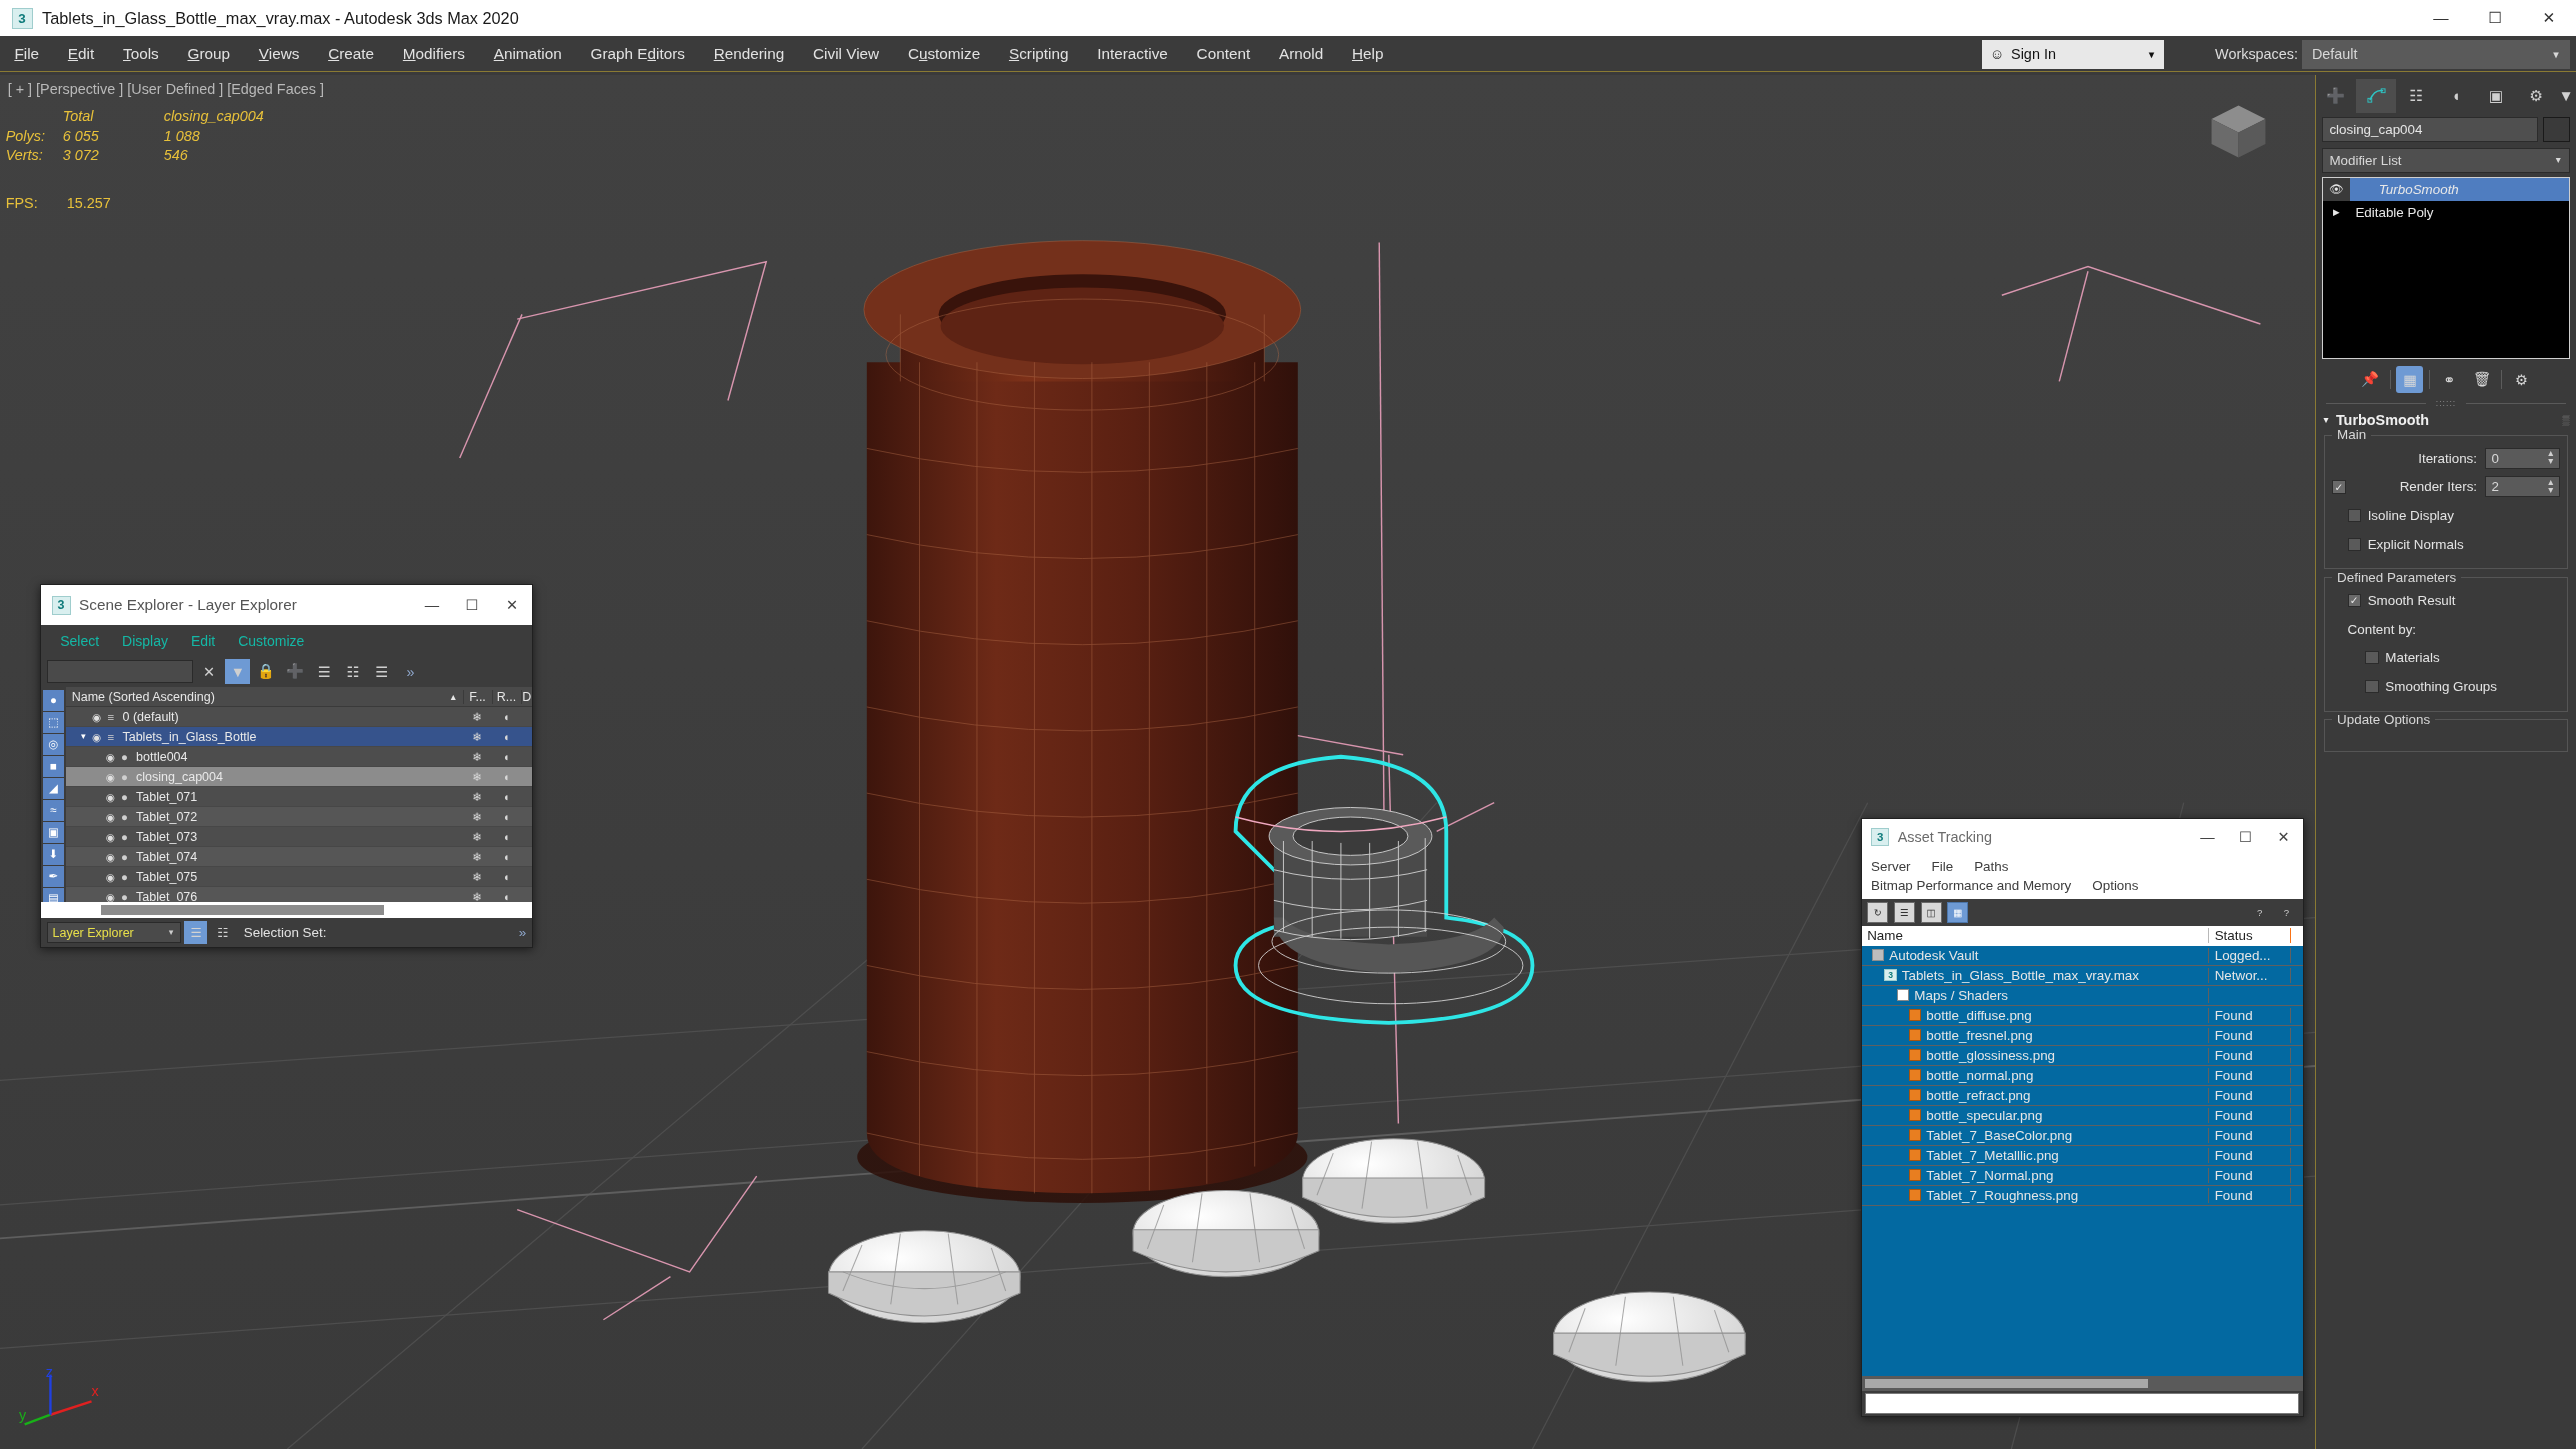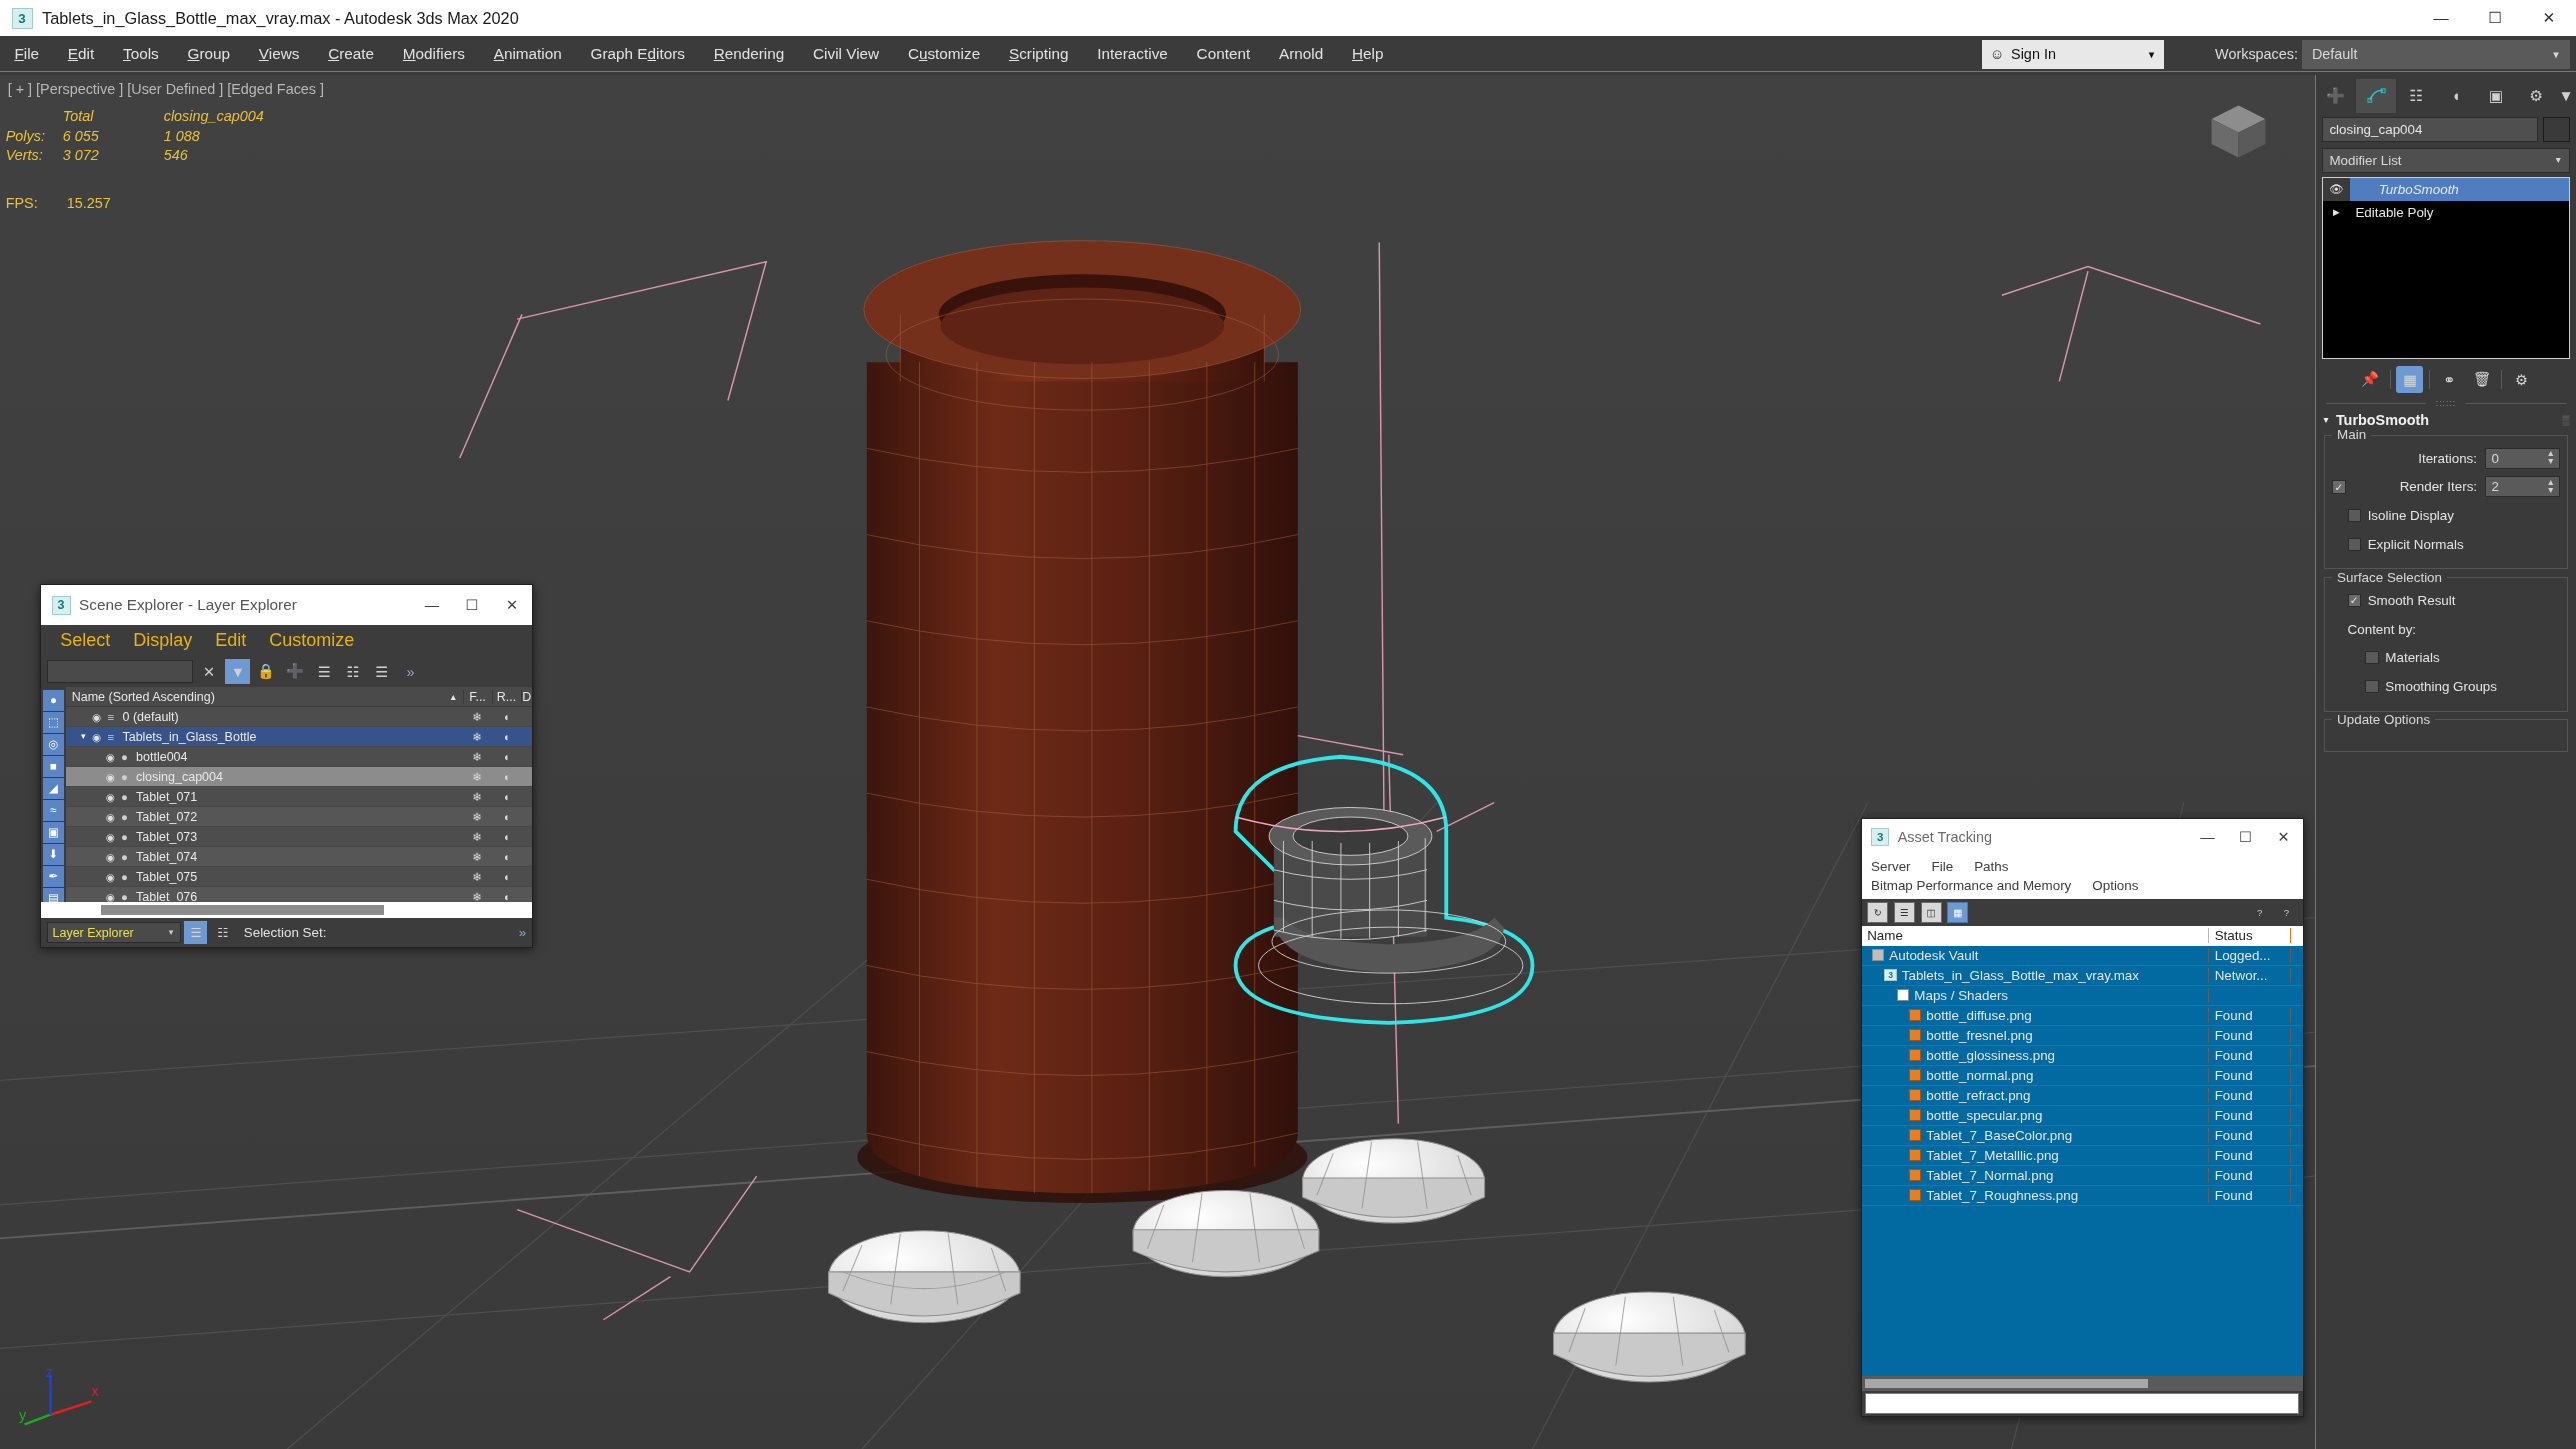--- a/index.html
+++ b/index.html
@@ -59,21 +59,21 @@
     position:relative; }
   .se-title .ic { width:19px;height:19px;margin:0 8.6px 0 10.5px; background:#d9efef;
     border:1px solid #9fcdcd; color:#0f7b7b; font-size:12.5px; font-weight:bold;
     line-height:17px; text-align:center; }
   .se-title .t { color:#555; font-size:15.3px; }
   .se-title .btns { margin-left:auto; display:flex; }
   .se-title .btns div { width:40px;height:40px;display:flex;align-items:center;
     justify-content:center;color:#444;font-size:14.4px; }
   .se-menu { height:31px; background:#3c3c3c; display:flex; align-items:center;
     padding-left:7.7px; }
-  .se-menu span { color:#eab308; font-size:18px; padding:0 11.5px; }
+  .se-menu span { color:#14b8a6; font-size:14px; padding:0 11.5px; }
   .se-tools { height:31px; background:#3c3c3c; display:flex; align-items:center;
     padding:0 5.7px; gap:3.8px; }
   .se-search { width:146px; height:23px; background:#4a4a4a; border:1px solid #2a2a2a; }
   .se-ti { width:25px;height:25px;display:flex;align-items:center;justify-content:center;
     color:#cfcfcf;font-size:14.4px; }
   .se-ti.act { background:#6e9ad4; }
   .se-body { flex:1; display:flex; overflow:hidden; }
   .se-left { width:25px; background:#3c3c3c; padding-top:1.9px; }
   .se-lb { width:21px;height:21px;margin:1px 1.9px; background:#5b85c4;
     display:flex;align-items:center;justify-content:center;font-size:11.5px;color:#fff; }
@@ -861,21 +861,21 @@
         <span class="cb off">✓</span>
         <span class="lab">Isoline Display</span>
       </div>
       <div class="fr" style="padding-left:15.3px;">
         <span class="cb off">✓</span>
         <span class="lab">Explicit Normals</span>
       </div>
     </div>
 
     <div class="grp">
-      <span class="lg">Surface Selection</span>
+      <span class="lg">Defined Parameters</span>
       <div class="fr" style="padding-left:15.3px;">
         <span class="cb">✓</span>
         <span class="lab">Smooth Result</span>
       </div>
       <div class="fr" style="padding-left:15.3px;">
         <span class="lab">Content by:</span>
       </div>
       <div class="fr indent">
         <span class="cb off">✓</span>
         <span class="lab">Materials</span>

